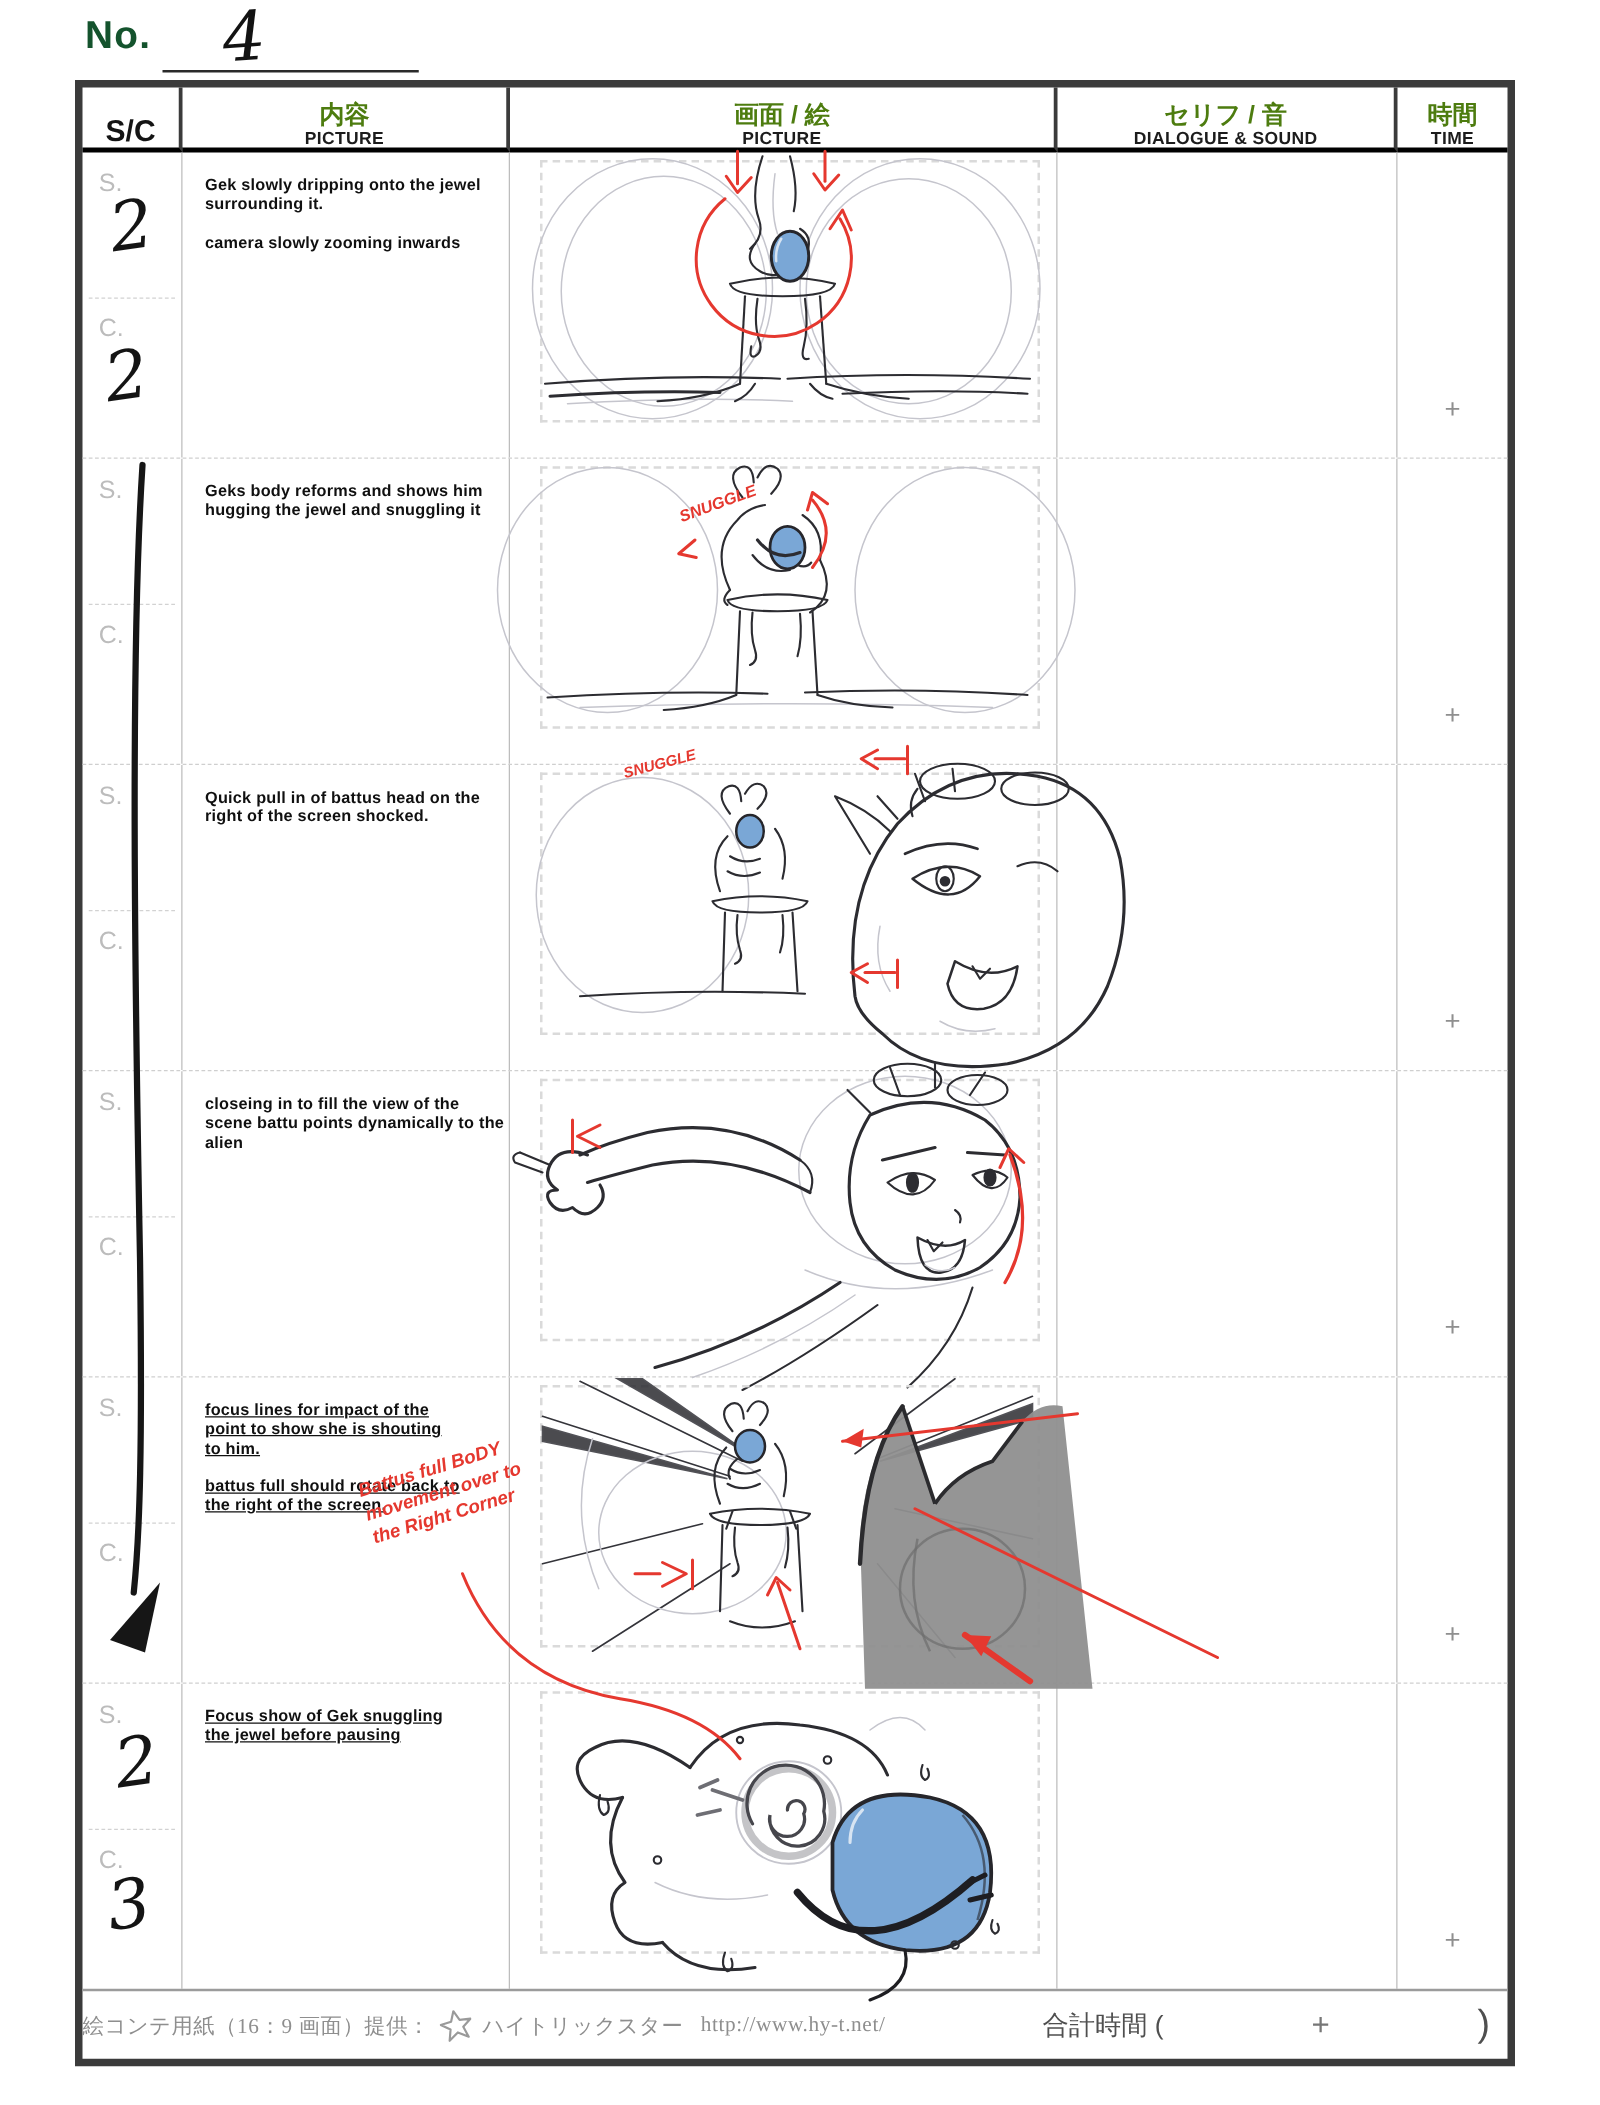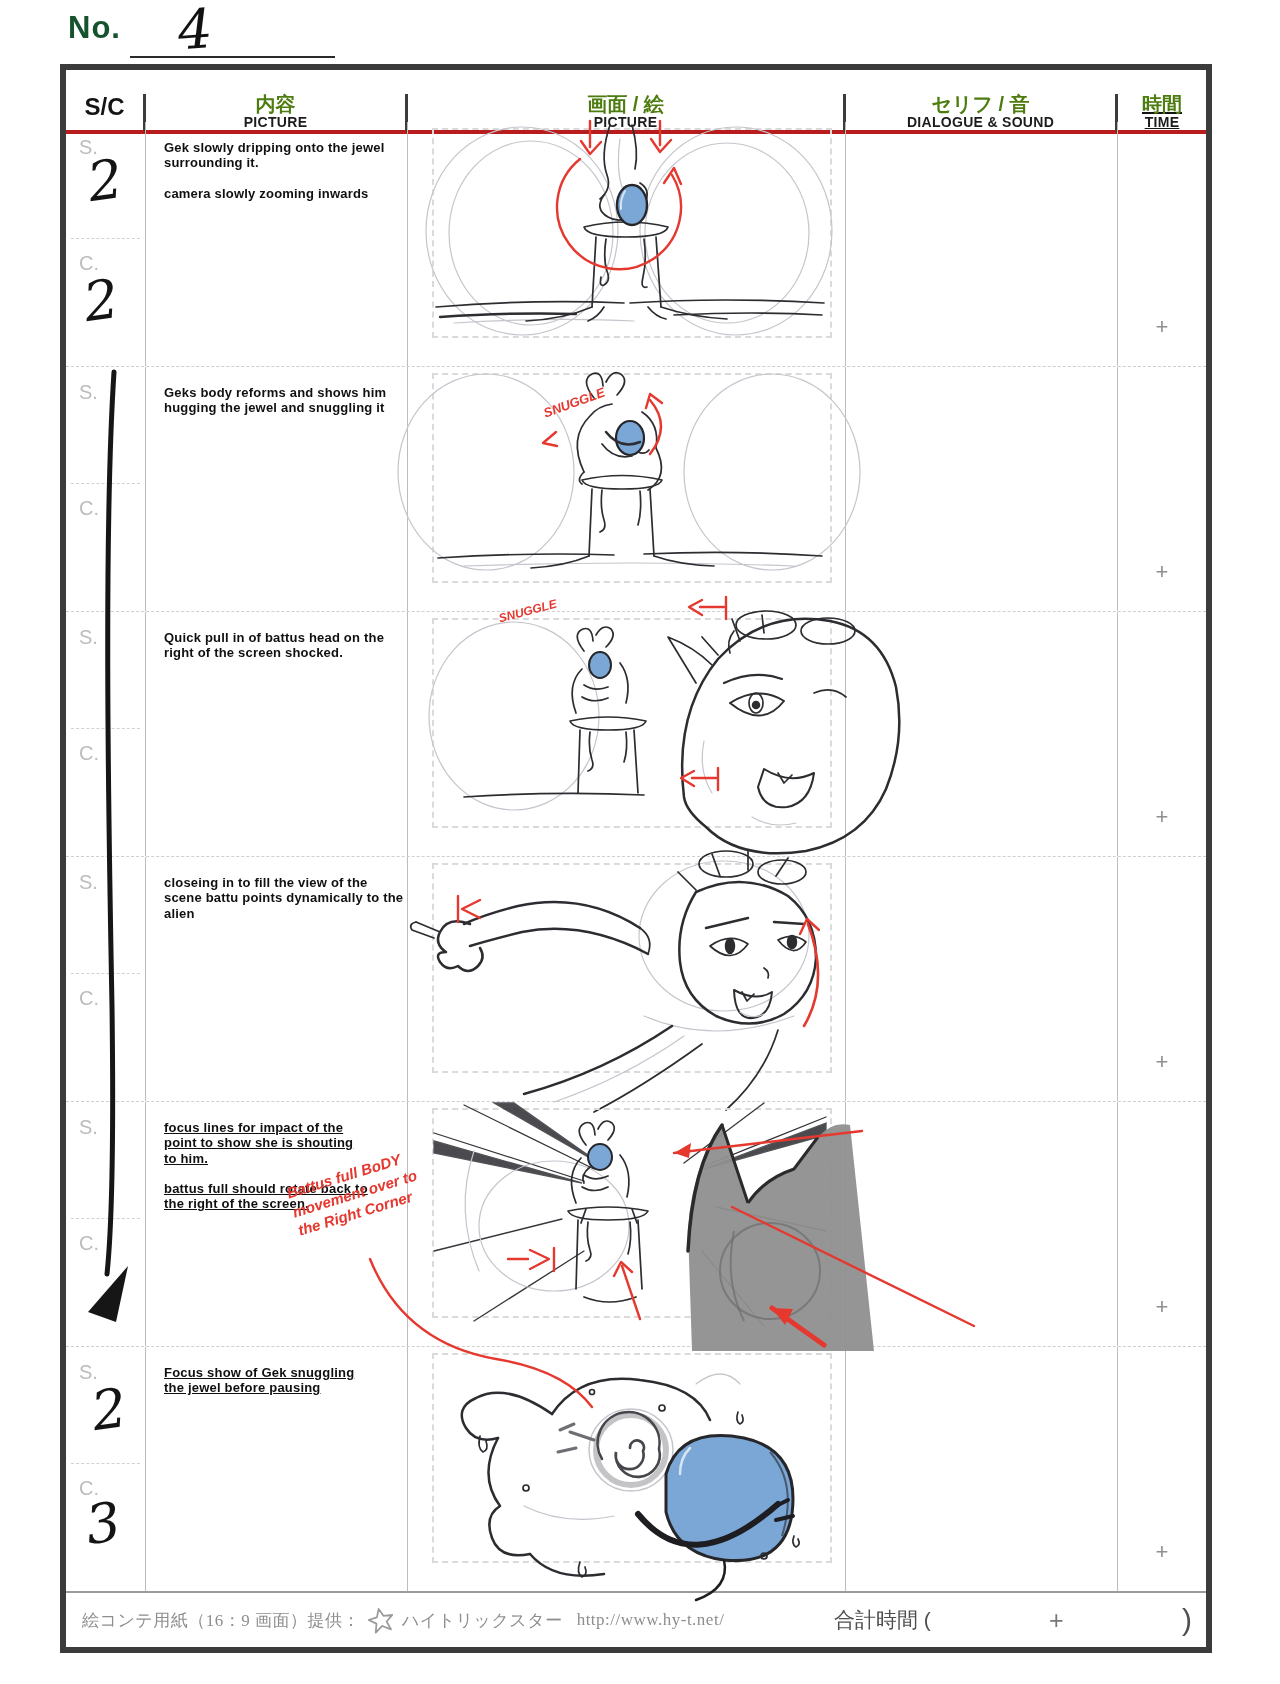--- a/index.html
+++ b/index.html
@@ -7,23 +7,23 @@
         font-family:"Liberation Sans",sans-serif;color:#141414;}
   
   .no-block{position:absolute;left:68px;top:10px;width:320px;height:52px;}
   .no-label{font-size:31px;font-weight:bold;color:#14532d;letter-spacing:1px;}
   .no-line{position:absolute;left:62px;top:46px;width:205px;border-top:2.5px solid #2a2a2a;}
   .no-value{position:absolute;left:110px;top:-12px;font-family:"DejaVu Serif",serif;font-style:italic;
             font-size:54px;color:#121212;transform:rotate(-4deg);}
   
   .sb-table{position:absolute;left:60px;top:64px;width:1140px;border:6px solid #3b3b3b;background:#fff;}
   .hrow{display:grid;grid-template-columns:80px 262px 438px 272px 88px;height:52px;}
-  .hcell{border-right:3px solid #3b3b3b;border-bottom:4px solid #b91c1c;display:flex;flex-direction:column;
-         align-items:center;justify-content:flex-start;line-height:1.05;margin-top:24px;}
-  .hcell:last-child{border-right:none;text-decoration:underline;}
+  .hcell{border-right:3px solid #3b3b3b;border-bottom:4px solid #000000;display:flex;flex-direction:column;
+         align-items:center;justify-content:flex-end;line-height:1.05;}
+  .hcell:last-child{border-right:none;}
   .h-jp{font-size:20px;font-weight:bold;color:#4d7c0f;}
   .h-en{font-size:14px;font-weight:bold;color:#1c1c1c;letter-spacing:.3px;}
   .h-sc{font-size:24px;font-weight:bold;}
   .tbody{position:relative;}
   .row{display:grid;grid-template-columns:80px 262px 438px 272px 88px;height:244px;position:relative;}
   .row + .row{border-top:1.5px dashed #cfcfcf;}
   .cell{position:relative;border-right:1.5px solid #bdbdbd;}
   .cell:last-child{border-right:none;}
   .sc-label{position:absolute;left:13px;font-size:20px;color:#bcbcbc;}
   .sc-dash{position:absolute;left:5px;right:5px;top:116px;border-top:1.5px dashed #d2d2d2;}
@@ -40,21 +40,21 @@
   
   .ink{stroke:#2c2c31;fill:none;stroke-width:1.7;stroke-linecap:round;stroke-linejoin:round;}
   .ink2{stroke:#2c2c31;fill:none;stroke-width:2.5;stroke-linecap:round;stroke-linejoin:round;}
   .lt{stroke:#c5c5cd;fill:none;stroke-width:1.2;stroke-linecap:round;}
   .red{stroke:#e5382f;fill:none;stroke-width:2.4;stroke-linecap:round;stroke-linejoin:round;}
   .redf{fill:#e5382f;stroke:none;}
   .red-note{position:absolute;color:#e5382f;font-weight:bold;font-style:italic;
             font-family:"Liberation Sans",sans-serif;z-index:8;}
   
   .frow{display:flex;align-items:center;height:54px;border-top:2px solid #9b9b9b;position:relative;}
-  .f-left{display:flex;align-items:center;padding-left:16px;font-family:"Liberation Serif",serif;
+  .f-left{display:flex;align-items:center;font-family:"Liberation Serif",serif;
           color:#8e8e8e;font-size:17px;letter-spacing:.5px;}
   .f-star{margin:0 8px;transform:rotate(-12deg);}
   .f-url{margin-left:14px;}
   .f-total{position:absolute;right:8px;width:358px;display:flex;align-items:center;
            justify-content:space-between;color:#4f4f4f;font-size:21px;padding:0 6px;}
   .f-total .plus{font-size:25px;color:#777;}
   .f-total .close{font-size:30px;color:#4f4f4f;}
   .cont-arrow{position:absolute;left:14px;top:244px;width:60px;height:960px;overflow:visible;z-index:6;pointer-events:none;}
 </style>
 </head>

